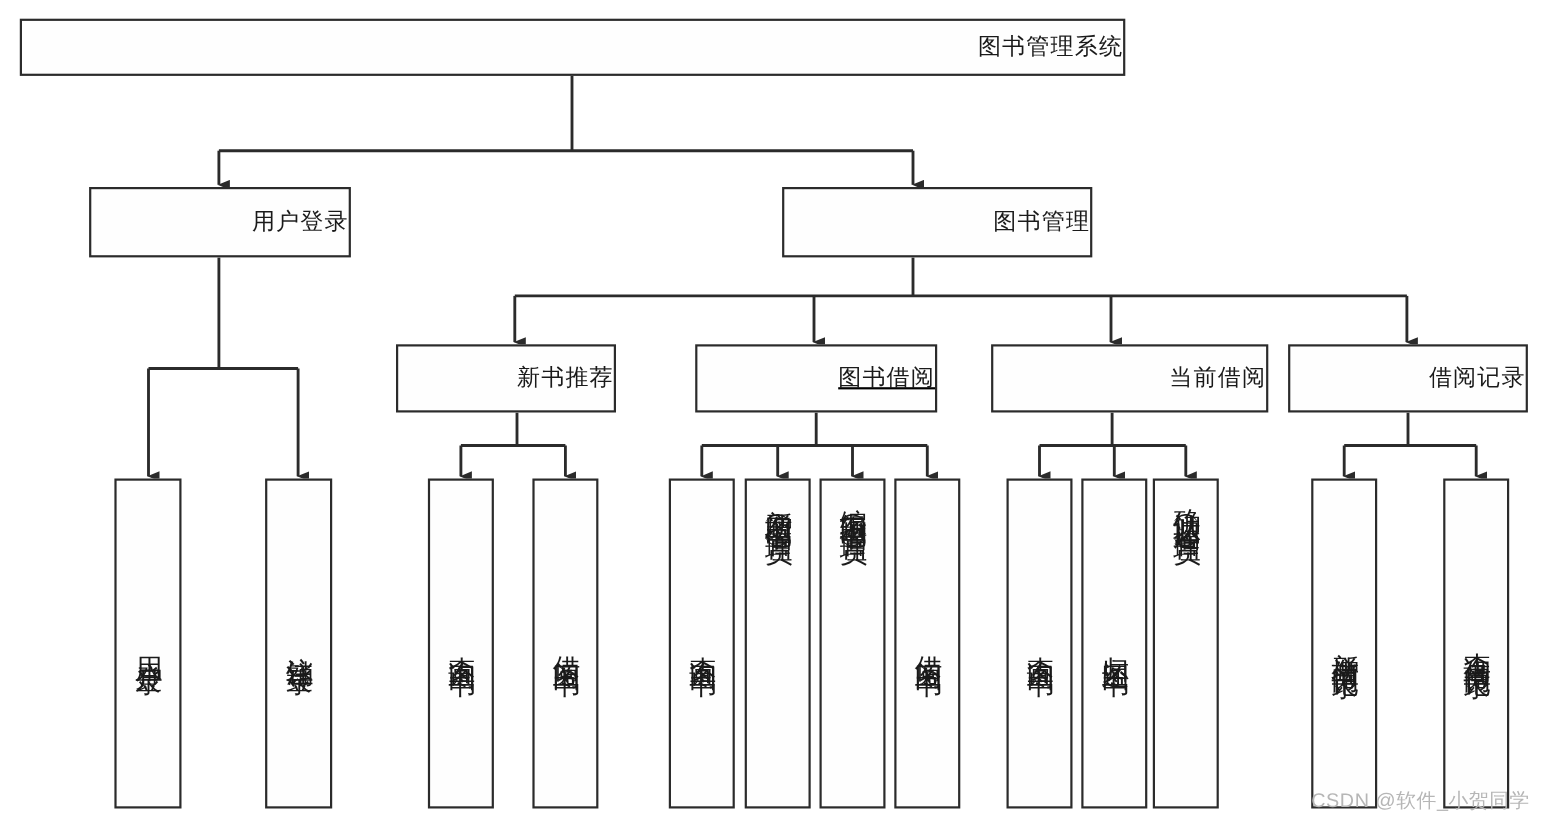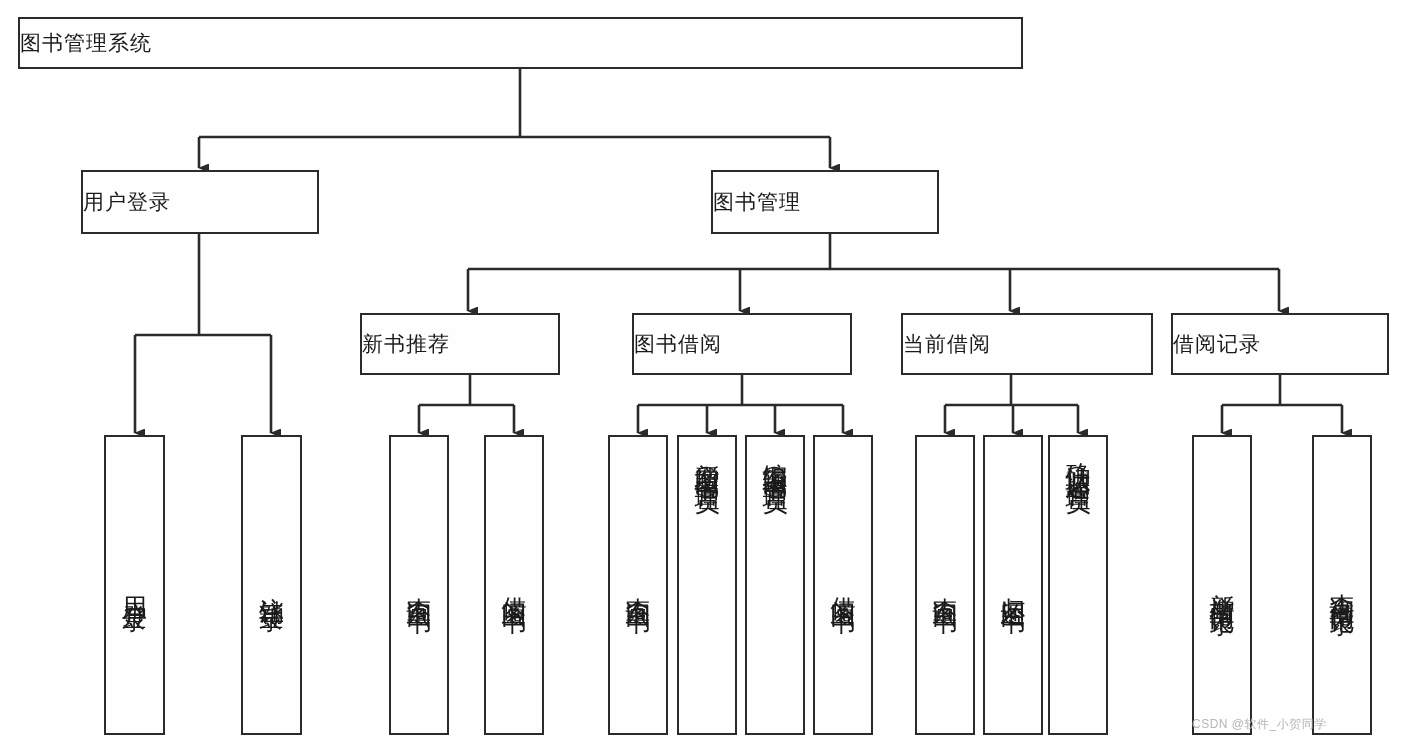--- a/index.html
+++ b/index.html
@@ -27,21 +27,21 @@
     height: 747px;
     pointer-events: none;
   }
   .node {
     position: absolute;
     box-sizing: border-box;
     background: #fefefe;
     border: 2.5px solid #2b2b2b;
     display: flex;
     align-items: center;
-    justify-content: flex-start;
+    justify-content: flex-end;
     overflow: hidden;
   }
   .node-label {
     color: #1a1a1a;
     letter-spacing: 1px;
     white-space: nowrap;
   }
   .node.horizontal .node-label {
     font-size: 21px;
     line-height: 1.1;
@@ -64,21 +64,21 @@
   .node.vertical.top-aligned {
     align-items: flex-start;
   }
   .node.vertical.top-aligned .node-label {
     margin-top: 6px;
   }
   #watermark {
     position: absolute;
     left: 1192px;
     top: 716px;
-    font-size: 12px;
+    font-size: 18px;
     color: #b6b6b6;
     white-space: nowrap;
     letter-spacing: 0.5px;
   }
 </style>
 </head>
 <body>
 
 <div id="diagram-root">
 
@@ -125,28 +125,28 @@
       </g>
   </svg>
 
   <div class="node horizontal" id="node-root" style="left: 18px; top: 17px; width: 1005px; height: 52px;">
     <span class="node-label">图书管理系统</span>
   </div>
 
   <div class="node horizontal" id="node-l2-0" style="left: 81px; top: 170px; width: 238px; height: 64px;">
     <span class="node-label">用户登录</span>
   </div>
-  <div class="node horizontal" id="node-l2-1" style="left: 711px; top: 170px; width: 228px; height: 64px;">
+  <div class="node horizontal" id="node-l2-1" style="left: 711px; top: 170px; width: 282px; height: 64px;">
     <span class="node-label">图书管理</span>
   </div>
 
   <div class="node horizontal" id="node-l3-0" style="left: 360px; top: 313px; width: 200px; height: 62px;">
     <span class="node-label">新书推荐</span>
   </div>
-  <div class="node horizontal" id="node-l3-1" style="left: 632px; top: 313px; width: 220px; height: 62px;">
+  <div class="node horizontal" id="node-l3-1" style="left: 632px; top: 313px; width: 220px; height: 62px; text-decoration: underline;">
     <span class="node-label">图书借阅</span>
   </div>
   <div class="node horizontal" id="node-l3-2" style="left: 901px; top: 313px; width: 252px; height: 62px;">
     <span class="node-label">当前借阅</span>
   </div>
   <div class="node horizontal" id="node-l3-3" style="left: 1171px; top: 313px; width: 218px; height: 62px;">
     <span class="node-label">借阅记录</span>
   </div>
 
   <div class="node vertical centered" id="node-leaf-0" style="left: 104px; top: 435px; width: 61px; height: 300px;">

